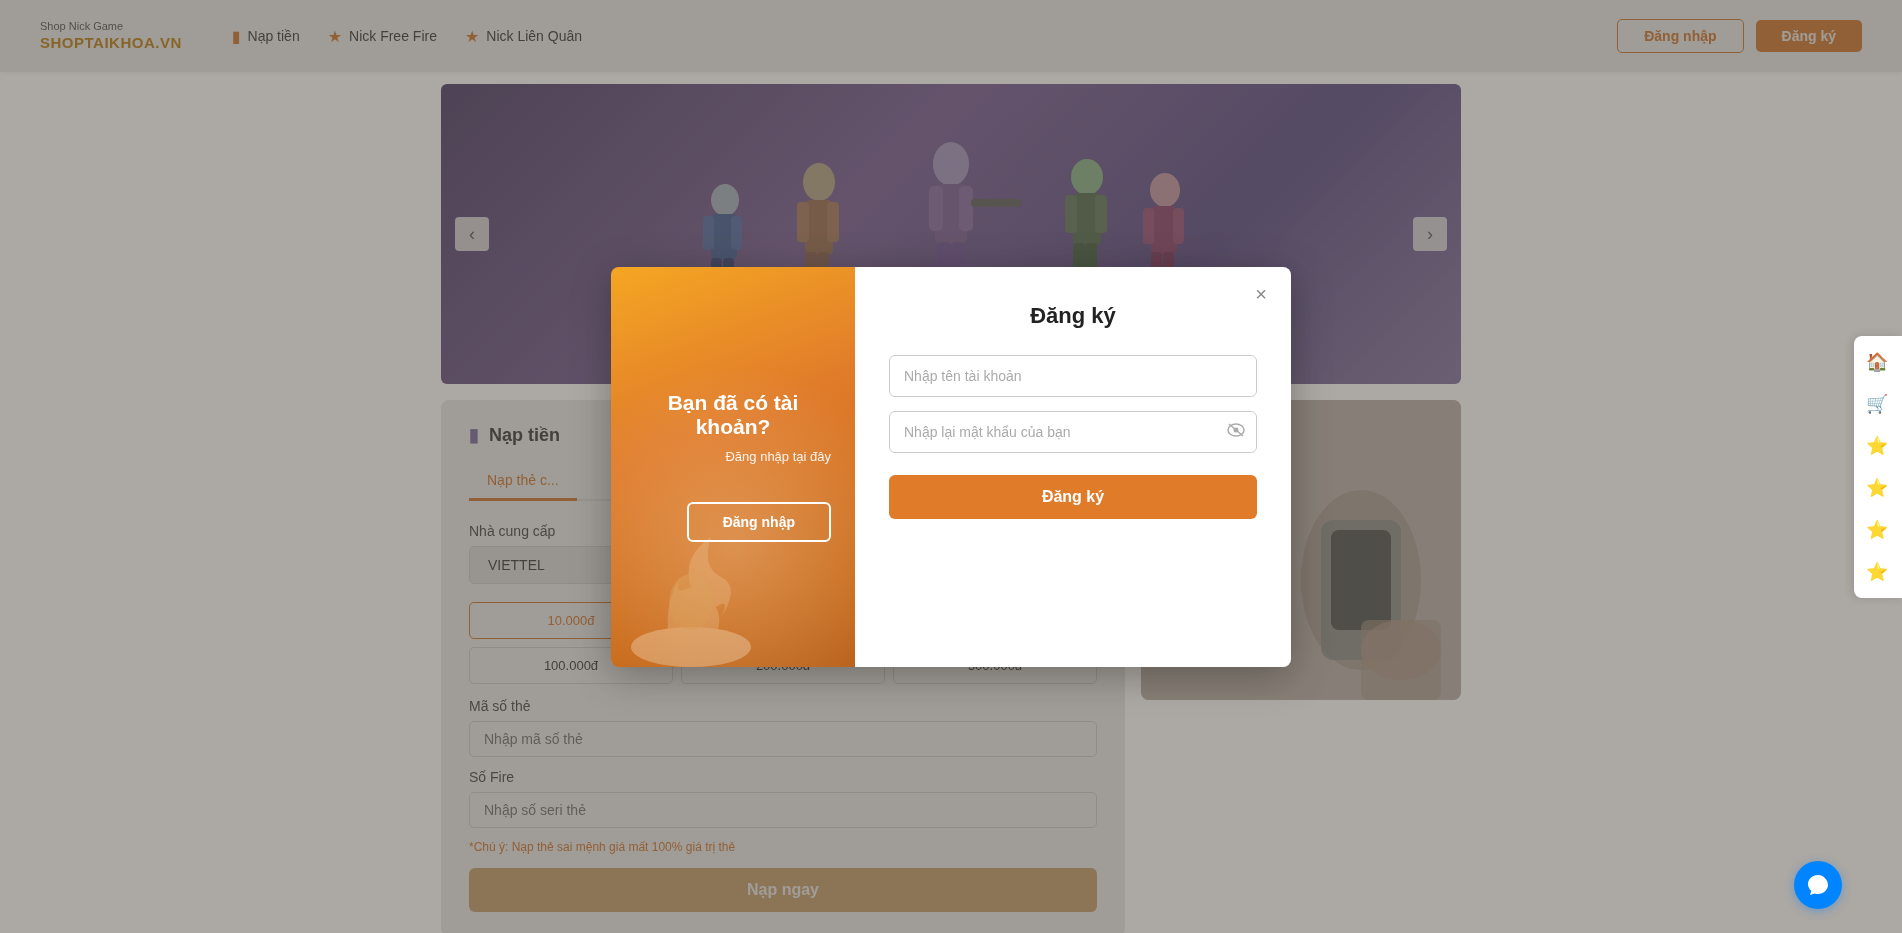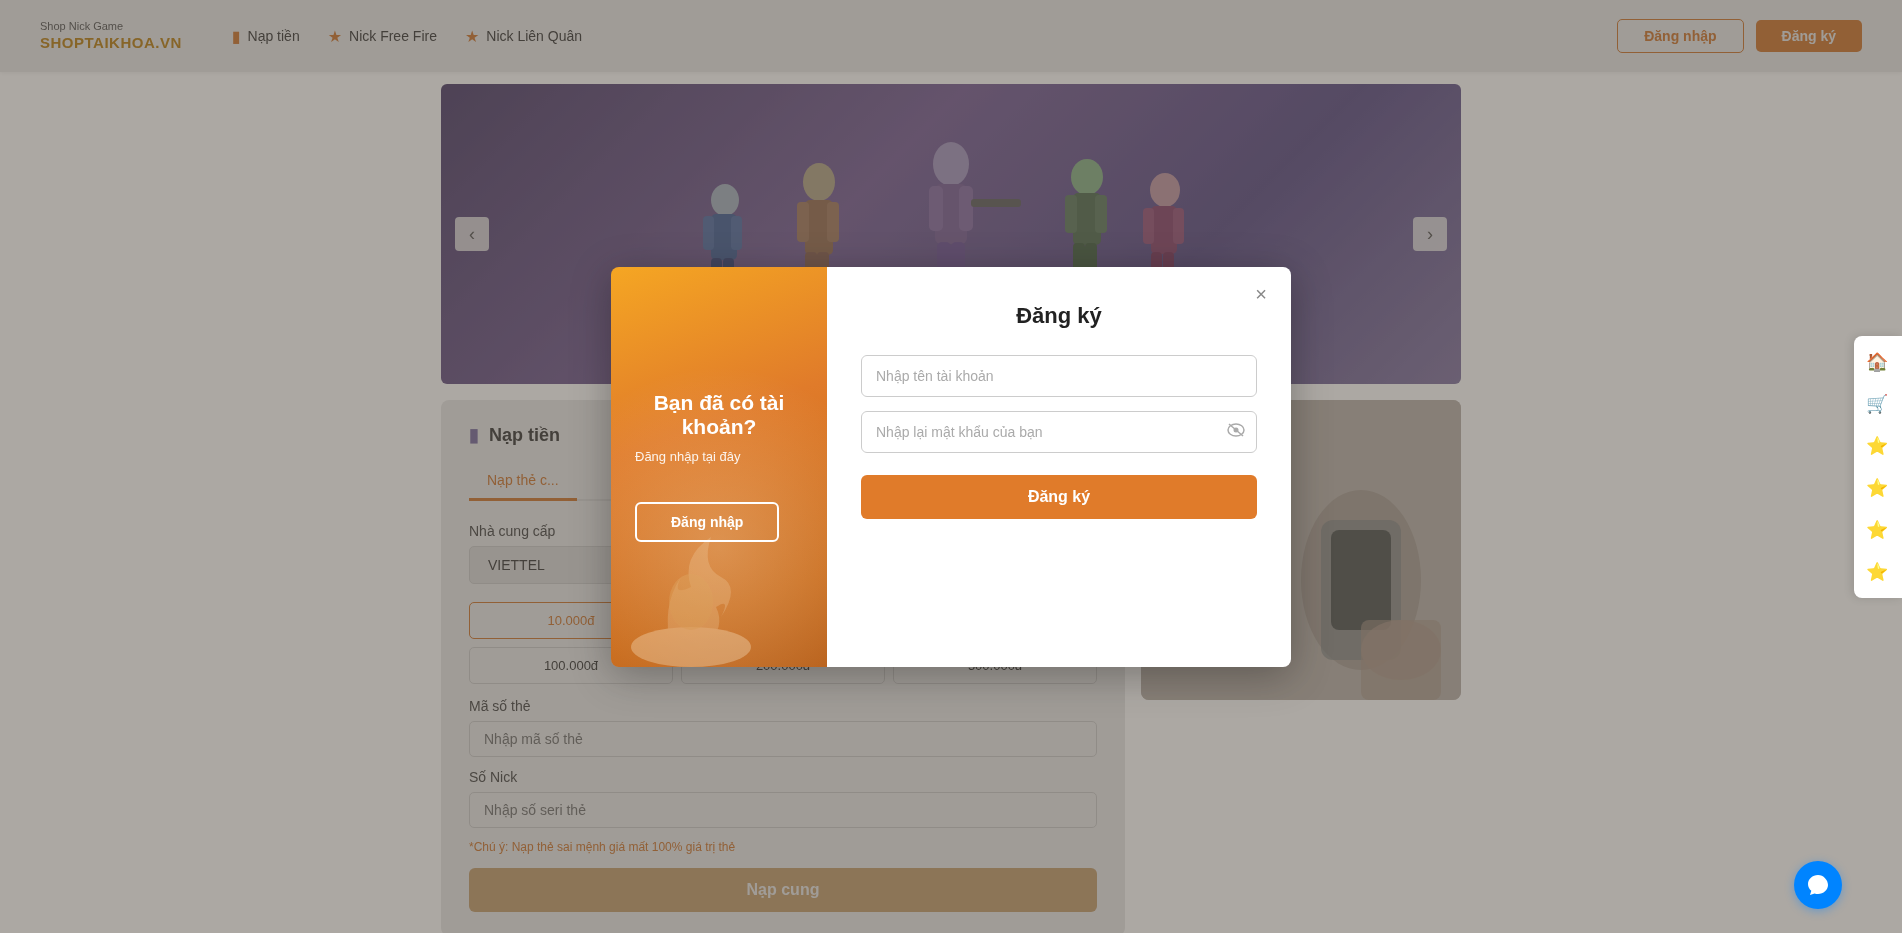--- a/index.html
+++ b/index.html
@@ -231,25 +231,25 @@
       width: 680px;
       min-height: 400px;
       border-radius: 8px;
       overflow: hidden;
       box-shadow: 0 8px 40px rgba(0,0,0,0.3);
       position: relative;
     }
 
     
     .modal-left {
-      width: 216px;
+      width: 244px;
       background: linear-gradient(160deg, #f5a623 0%, #e07b2a 40%, #c96a1a 80%, #b8601a 100%);
       display: flex;
       flex-direction: column;
-      align-items: flex-start;
+      align-items: flex-end;
       justify-content: center;
       padding: 30px 24px;
       position: relative;
       overflow: hidden;
     }
     .modal-left-bg {
       position: absolute;
       top: 0; left: 0; right: 0; bottom: 0;
       opacity: 0.25;
       background: radial-gradient(circle at 50% 70%, #fff8e0 0%, transparent 60%);
@@ -572,26 +572,26 @@
         </button>
       </div>
       <div style="margin: 14px 0 0;">
         <div class="form-group">
           <label>Mã số thẻ</label>
           <input class="form-control" type="text" placeholder="Nhập mã số thẻ" style="">
         </div>
       </div>
       <div style="margin: 12px 0 0;">
         <div class="form-group">
-          <label>Số Nick</label>
+          <label>Số Fire</label>
           <input class="form-control" type="text" placeholder="Nhập số seri thẻ" style="">
         </div>
       </div>
       <p class="note-text" style="margin-top:12px;">*Chú ý: Nạp thẻ sai mệnh giá mất 100% giá trị thẻ</p>
-      <button class="btn-napngay">Nạp cung</button>
+      <button class="btn-napngay">Nạp ngay</button>
     </div>
 
     <div style="width:320px;height:300px;background:linear-gradient(135deg,#d0c8c0,#e0dcd8);border-radius:8px;overflow:hidden;flex-shrink:0;display:flex;align-items:center;justify-content:flex-end;">
       <svg width="320" height="300" viewBox="0 0 320 300">
         <rect width="320" height="300" fill="#c8c0b8"></rect>
 
         <ellipse cx="220" cy="180" rx="60" ry="90" fill="#a09088" opacity="0.5"></ellipse>
         <rect x="180" y="120" width="80" height="140" rx="12" fill="#808888" opacity="0.6"></rect>
         <rect x="190" y="130" width="60" height="100" rx="8" fill="#303838" opacity="0.7"></rect>
 

